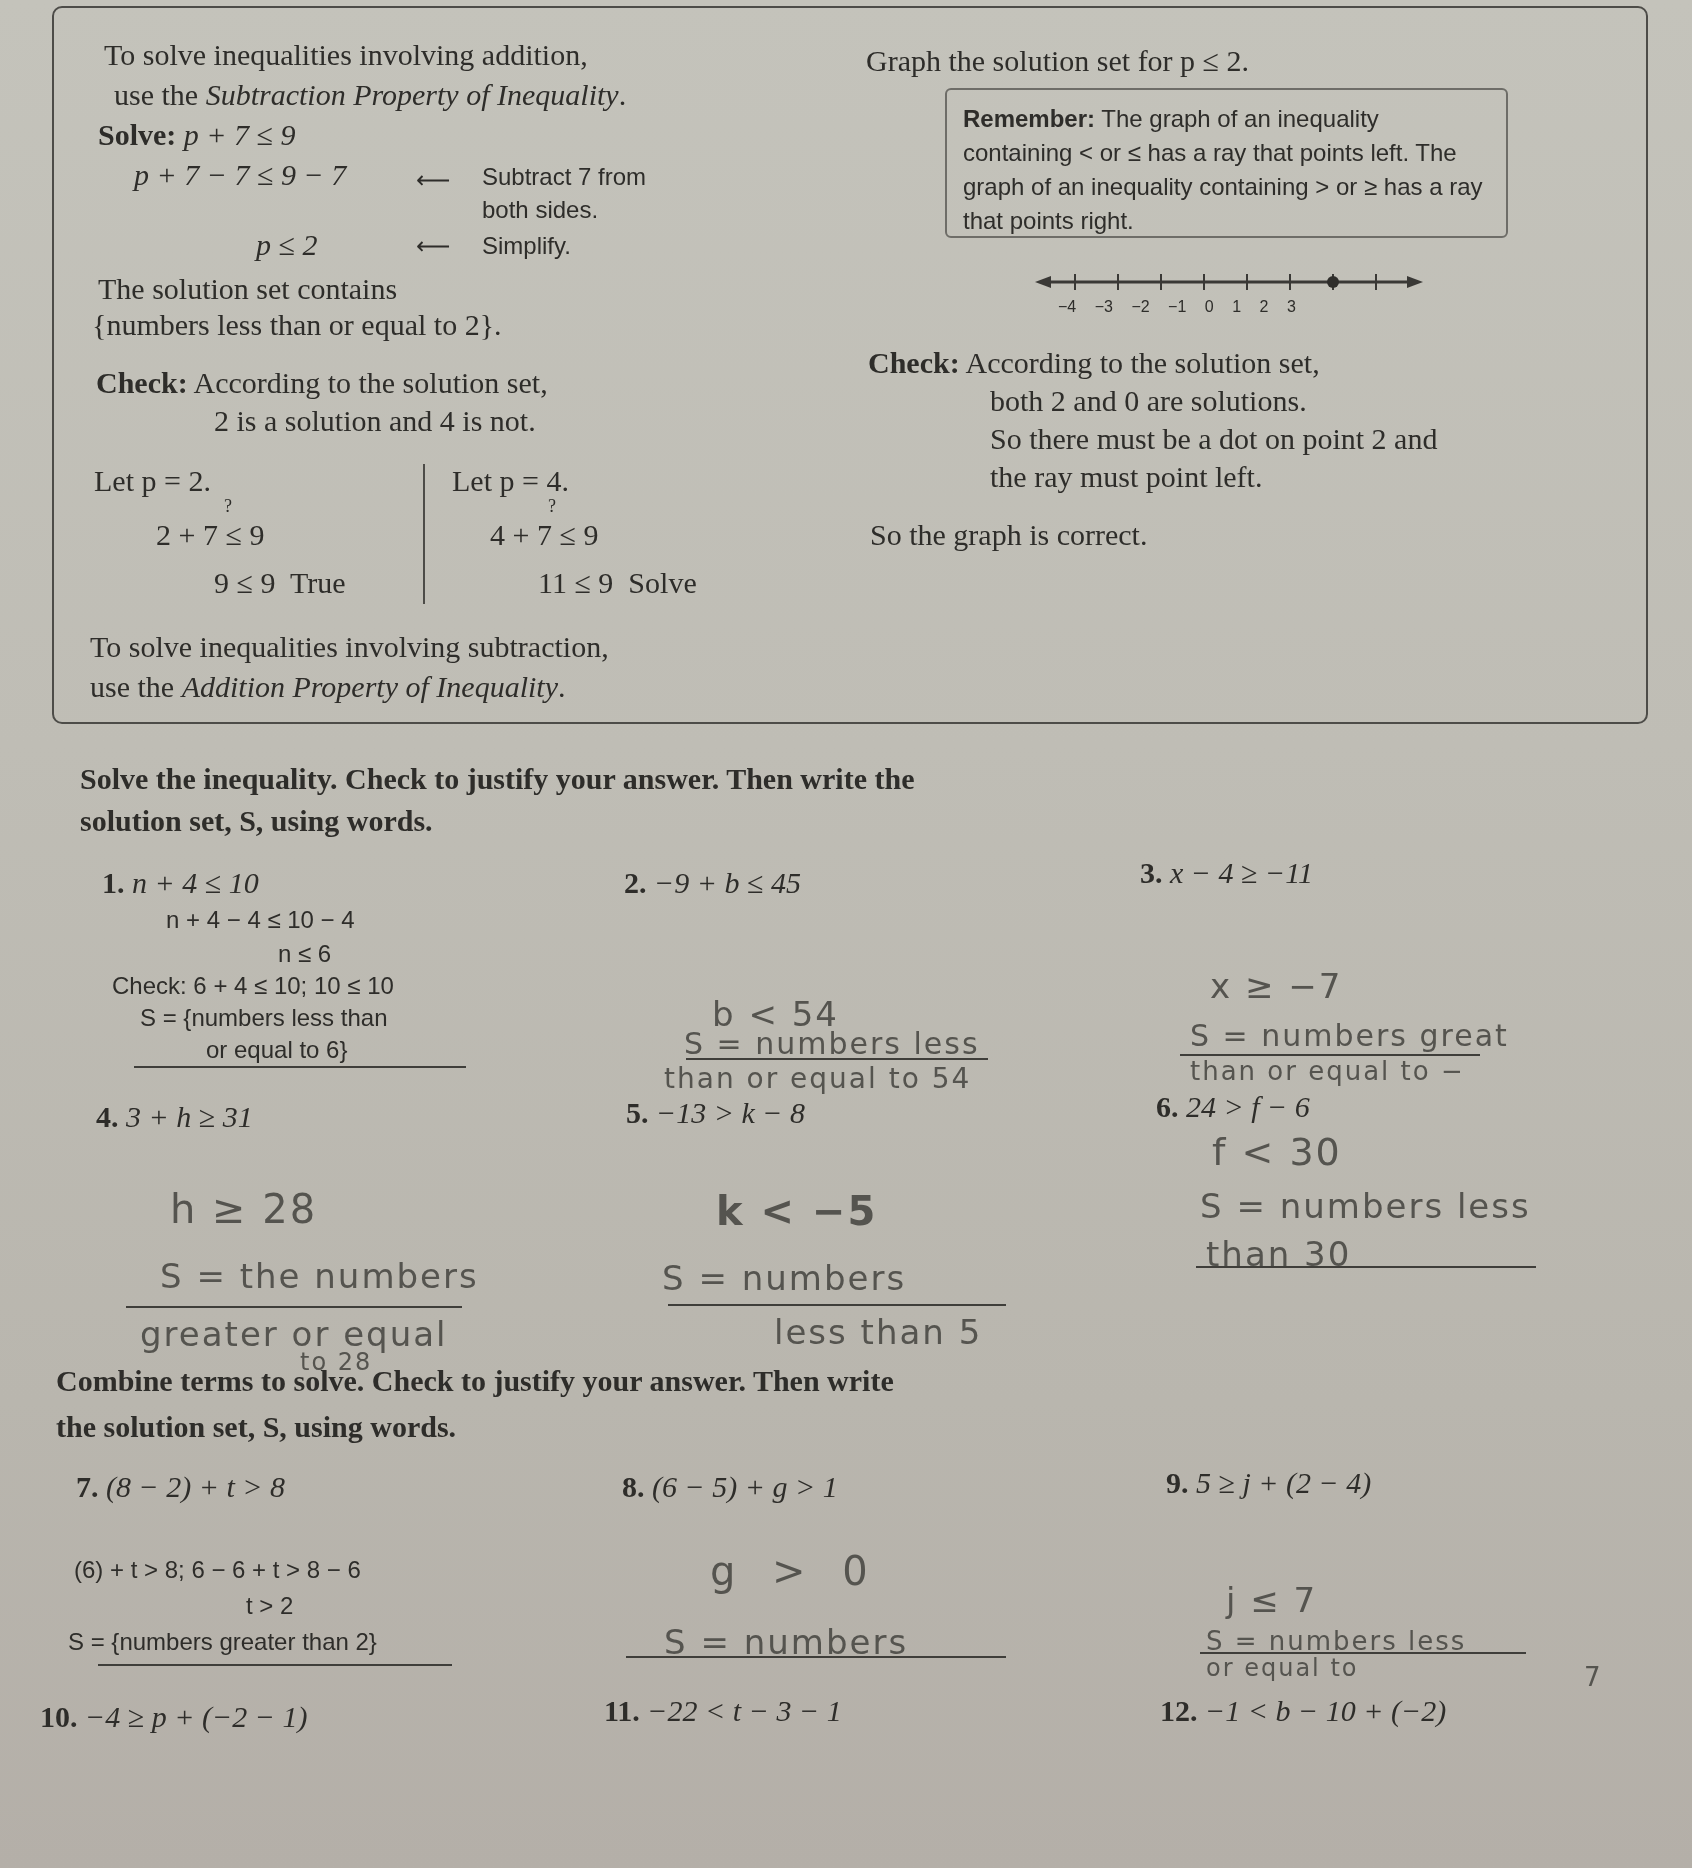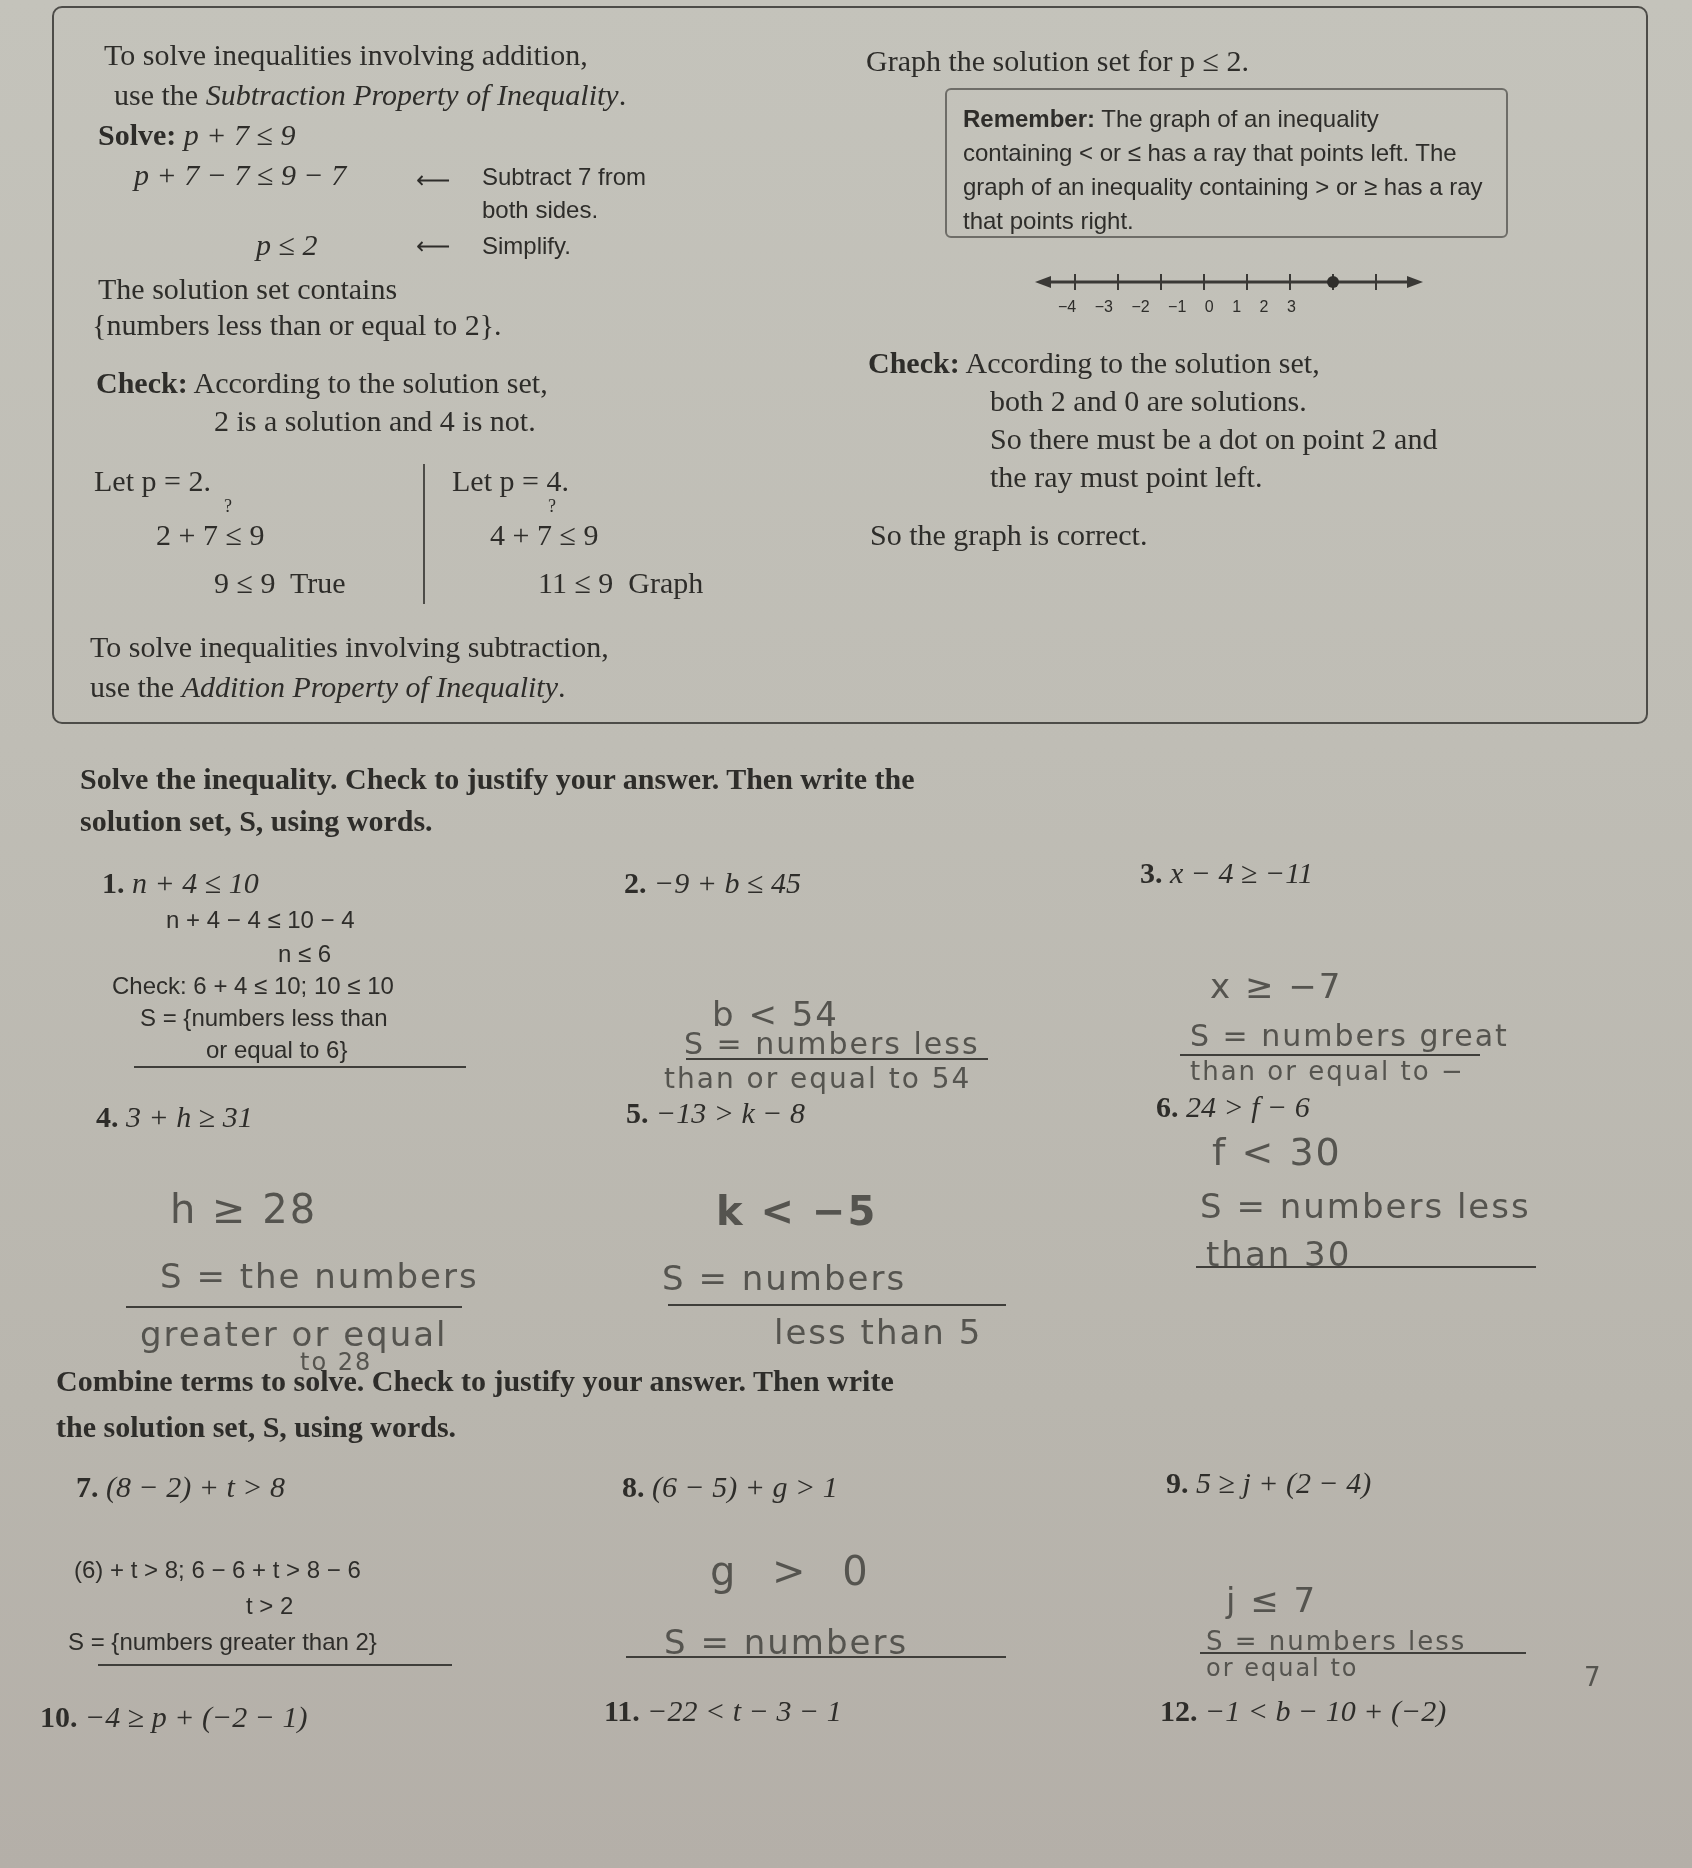--- a/index.html
+++ b/index.html
@@ -50,21 +50,21 @@
   <div class="abs serif" style="left:94px;top:464px;">Let p = 2.</div>
   <div class="abs serif" style="left:224px;top:496px;font-size:18px;">?</div>
   <div class="abs serif" style="left:156px;top:518px;">2 + 7 ≤ 9</div>
   <div class="abs serif" style="left:214px;top:566px;"><span>9 ≤ 9</span>&nbsp; <span>True</span></div>
 
   <div class="vline"></div>
 
   <div class="abs serif" style="left:452px;top:464px;">Let p = 4.</div>
   <div class="abs serif" style="left:548px;top:496px;font-size:18px;">?</div>
   <div class="abs serif" style="left:490px;top:518px;">4 + 7 ≤ 9</div>
-  <div class="abs serif" style="left:538px;top:566px;"><span>11 ≤ 9</span>&nbsp; <span>Graph</span></div>
+  <div class="abs serif" style="left:538px;top:566px;"><span>11 ≤ 9</span>&nbsp; <span>Solve</span></div>
 
   <div class="abs serif" style="left:90px;top:630px;">To solve inequalities involving subtraction,</div>
   <div class="abs serif" style="left:90px;top:670px;"><span>use the </span><span class="it">Addition Property of Inequality</span><span>.</span></div>
 
   <div class="abs serif" style="left:866px;top:44px;">Graph the solution set for p ≤ 2.</div>
   <div class="remember"><span class="bold">Remember:</span><span> The graph of an inequality containing &lt; or ≤ has a ray that points left. The graph of an inequality containing &gt; or ≥ has a ray that points right.</span></div>
 
   <svg class="numline" width="390" height="60">
     <line x1="10" y1="12" x2="378" y2="12" stroke="#3a3936" stroke-width="3"></line>
     <polygon points="0,12 16,6 16,18" fill="#3a3936"></polygon>

